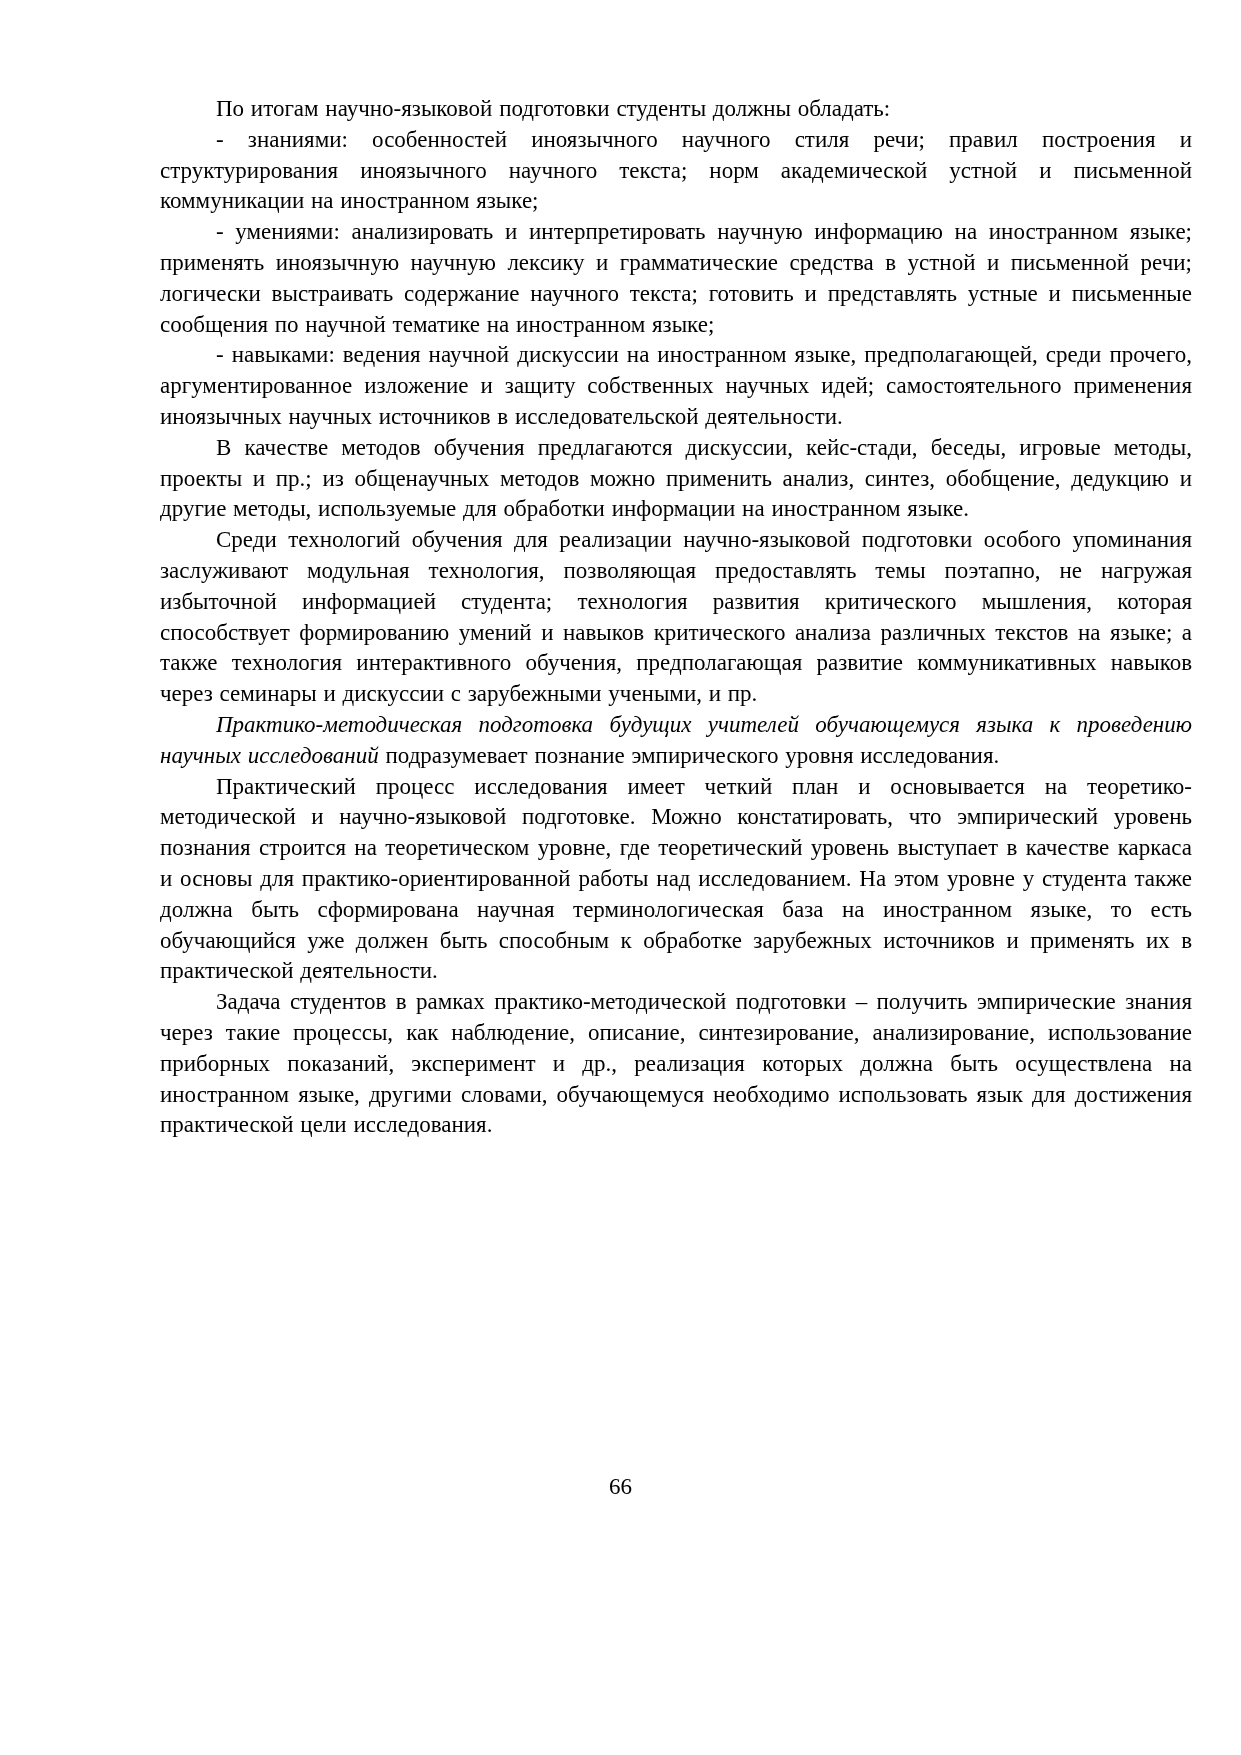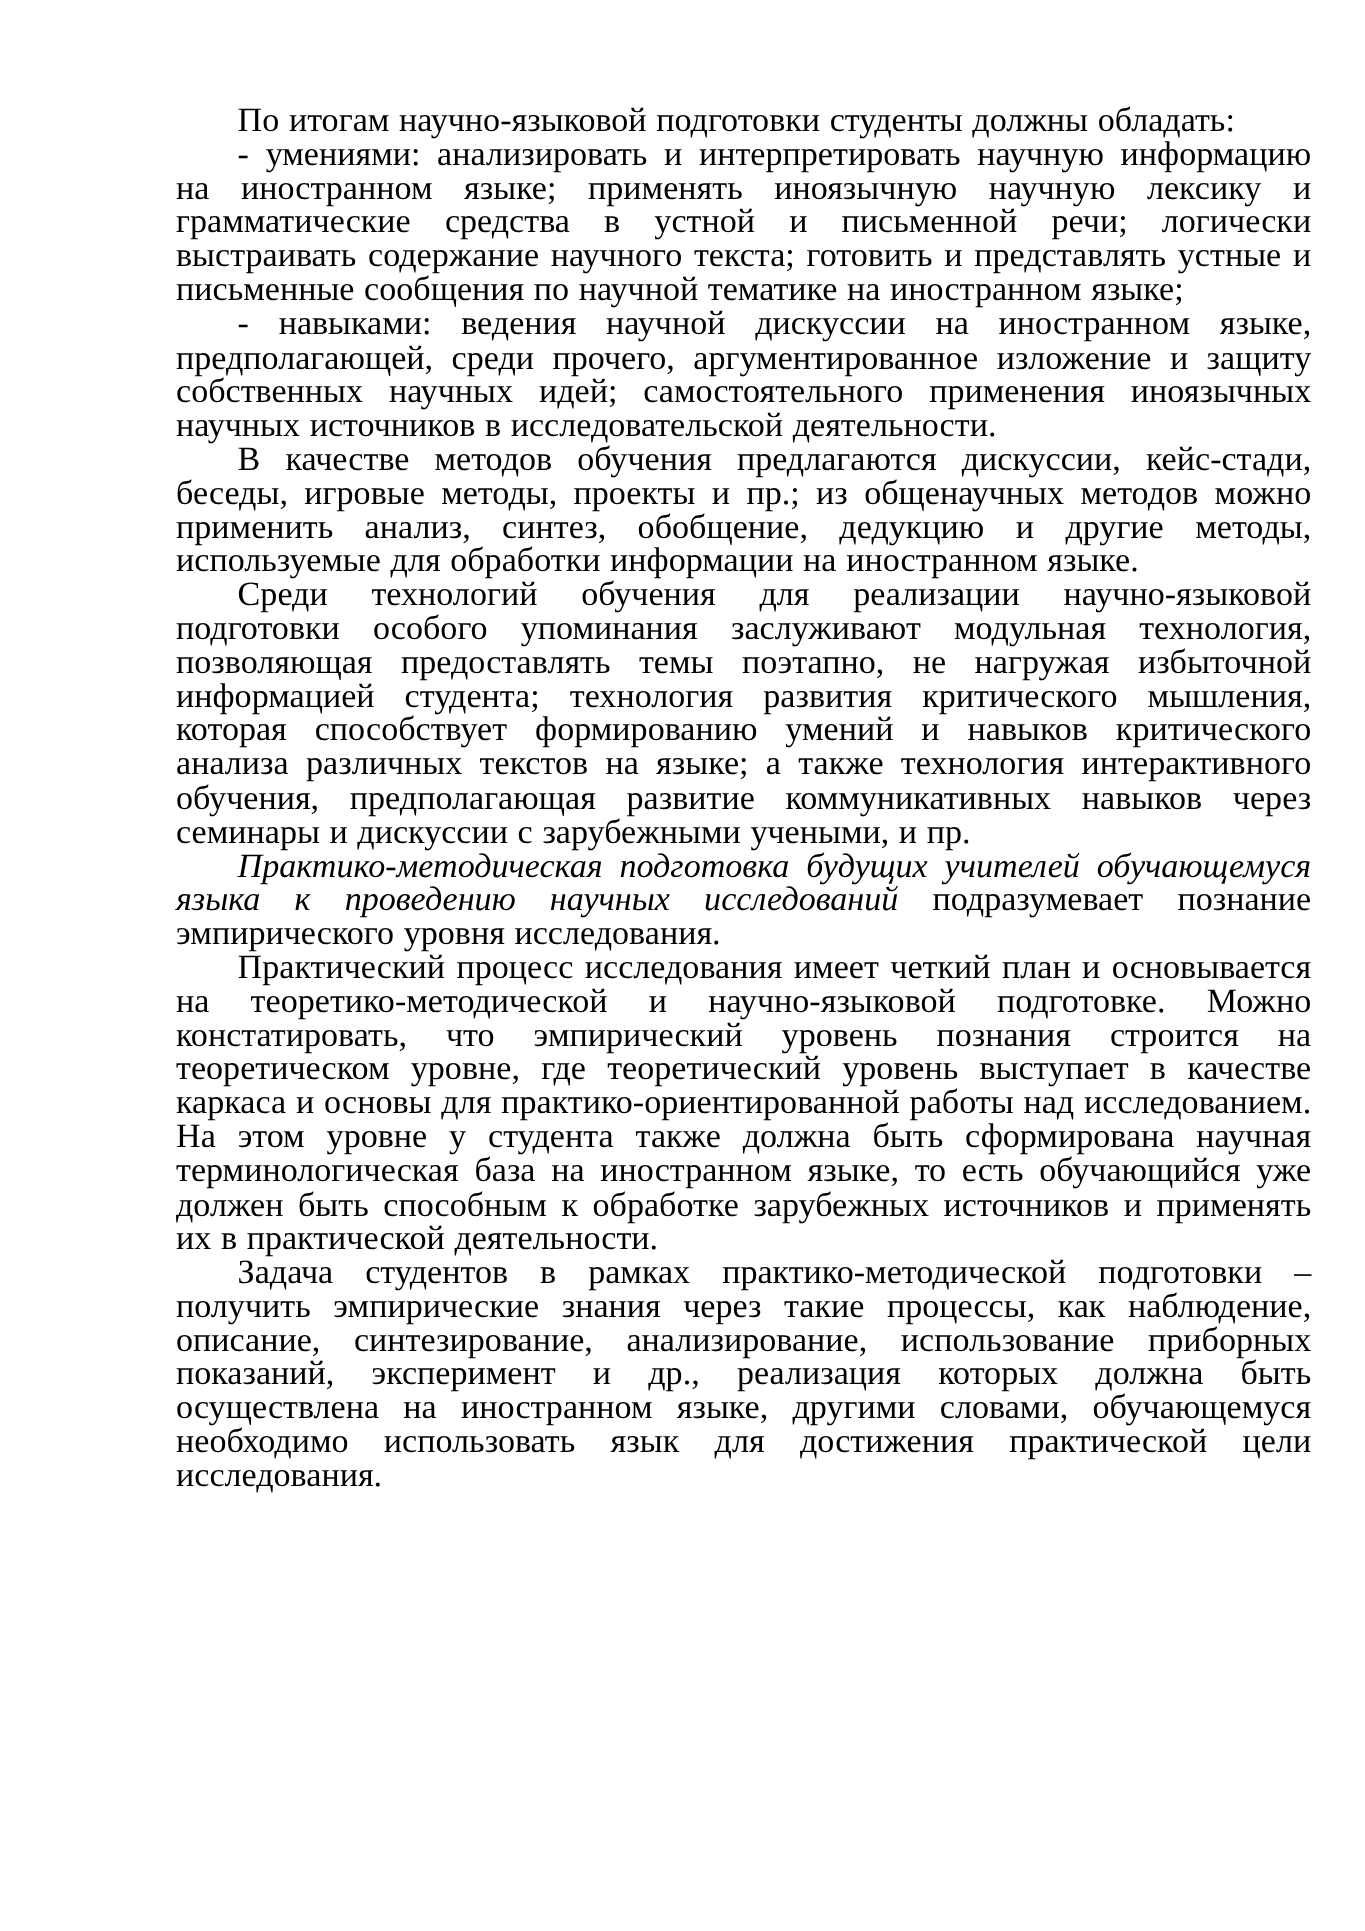--- a/index.html
+++ b/index.html
@@ -14,21 +14,21 @@
     background: #ffffff;
     overflow: hidden;
     font-family: "Liberation Serif", "DejaVu Serif", serif;
     color: #000000;
   }
   .text-block {
     position: absolute;
     left: 160px;
     top: 94px;
     width: 1032px;
-    font-size: 31px;
+    font-size: 23px;
     line-height: 30.8px;
     text-align: justify;
   }
   .text-block p {
     margin: 0;
     padding: 0;
     text-indent: 56px;
     word-spacing: 1px;
   }
   .italic-seg {
@@ -43,21 +43,23 @@
     font-size: 23px;
     line-height: 28px;
   }
 </style>
 </head>
 <body>
 
 <div class="page">
   <div class="text-block">
     <p><span>По итогам научно-языковой подготовки студенты должны обладать:</span></p>
+    <p><span>- знаниями: особенностей иноязычного научного стиля речи; правил построения и структурирования иноязычного научного текста; норм академической устной и письменной коммуникации на иностранном языке;</span></p>
     <p><span>- умениями: анализировать и интерпретировать научную информацию на иностранном языке; применять иноязычную научную лексику и грамматические средства в устной и письменной речи; логически выстраивать содержание научного текста; готовить и представлять устные и письменные сообщения по научной тематике на иностранном языке;</span></p>
     <p><span>- навыками: ведения научной дискуссии на иностранном языке, предполагающей, среди прочего, аргументированное изложение и защиту собственных научных идей; самостоятельного применения иноязычных научных источников в исследовательской деятельности.</span></p>
     <p><span>В качестве методов обучения предлагаются дискуссии, кейс-стади, беседы, игровые методы, проекты и пр.; из общенаучных методов можно применить анализ, синтез, обобщение, дедукцию и другие методы, используемые для обработки информации на иностранном языке.</span></p>
     <p><span>Среди технологий обучения для реализации научно-языковой подготовки особого упоминания заслуживают модульная технология, позволяющая предоставлять темы поэтапно, не нагружая избыточной информацией студента; технология развития критического мышления, которая способствует формированию умений и навыков критического анализа различных текстов на языке; а также технология интерактивного обучения, предполагающая развитие коммуникативных навыков через семинары и дискуссии с зарубежными учеными, и пр.</span></p>
     <p><span class="italic-seg">Практико-методическая подготовка будущих учителей обучающемуся языка к проведению научных исследований</span><span> подразумевает познание эмпирического уровня исследования.</span></p>
     <p><span>Практический процесс исследования имеет четкий план и основывается на теоретико-методической и научно-языковой подготовке. Можно констатировать, что эмпирический уровень познания строится на теоретическом уровне, где теоретический уровень выступает в качестве каркаса и основы для практико-ориентированной работы над исследованием. На этом уровне у студента также должна быть сформирована научная терминологическая база на иностранном языке, то есть обучающийся уже должен быть способным к обработке зарубежных источников и применять их в практической деятельности.</span></p>
     <p><span>Задача студентов в рамках практико-методической подготовки – получить эмпирические знания через такие процессы, как наблюдение, описание, синтезирование, анализирование, использование приборных показаний, эксперимент и др., реализация которых должна быть осуществлена на иностранном языке, другими словами, обучающемуся необходимо использовать язык для достижения практической цели исследования.</span></p>
   </div>
+  <div class="page-footer">66</div>
 </div>
 
 </body></html>

